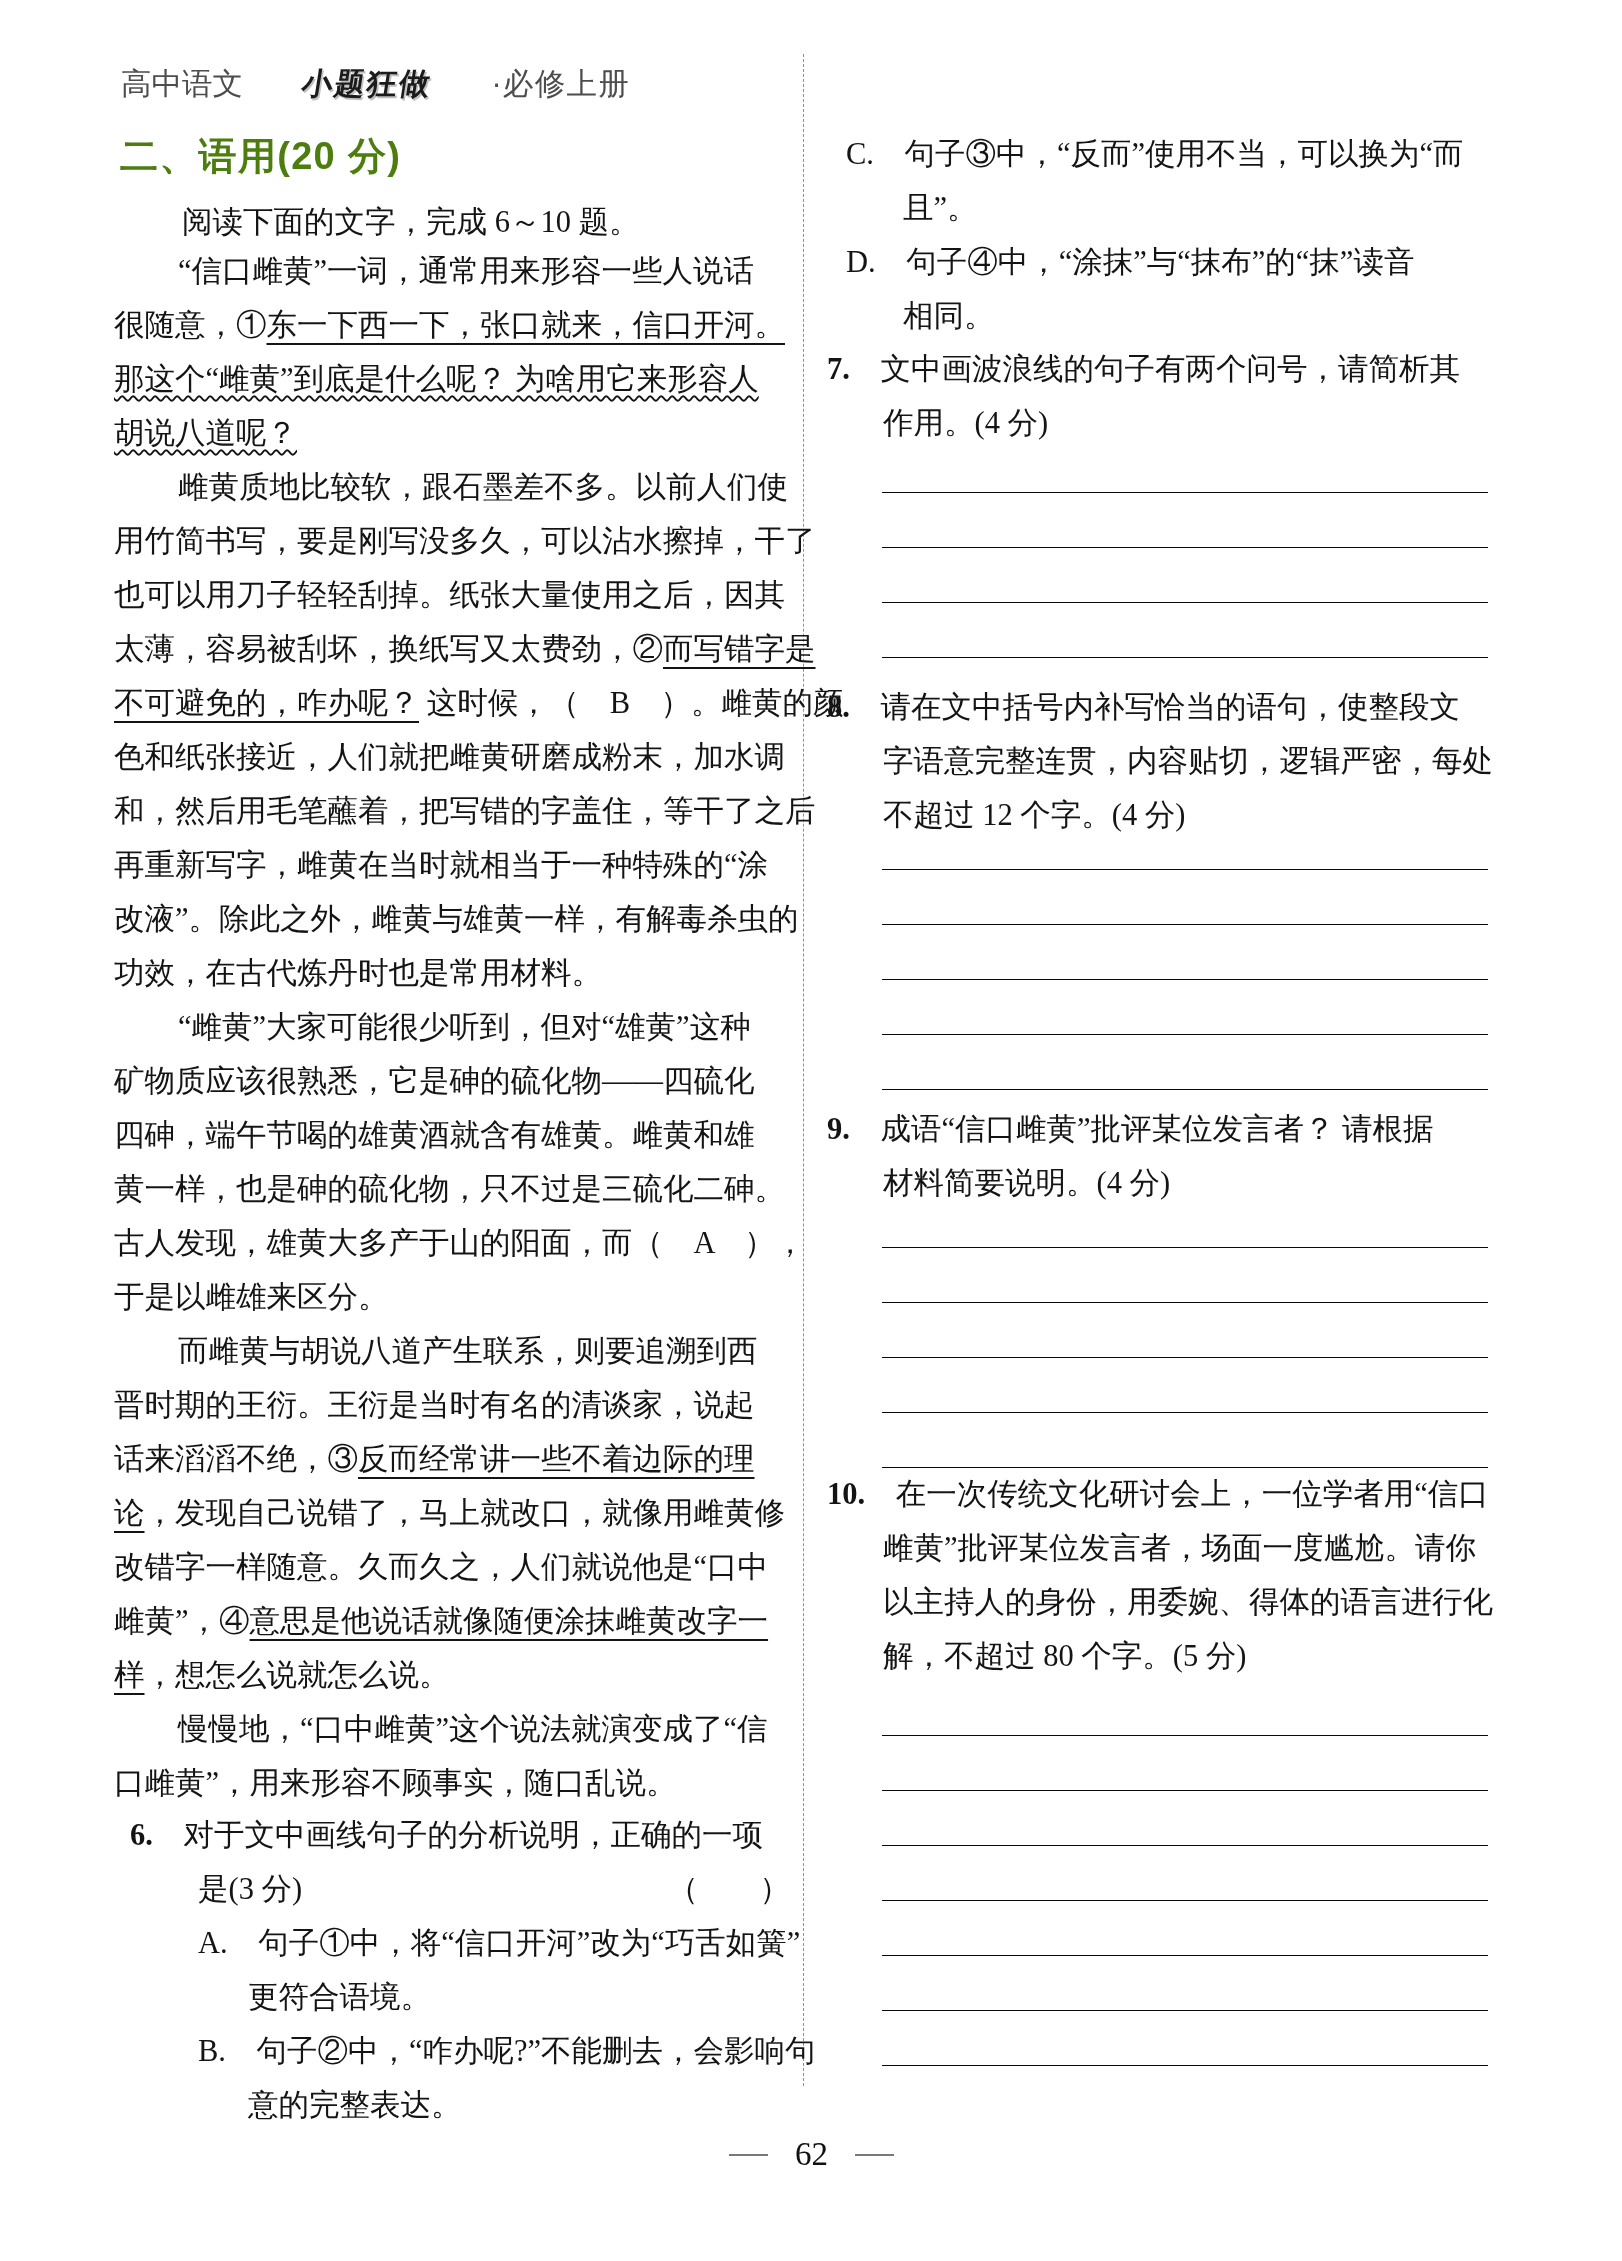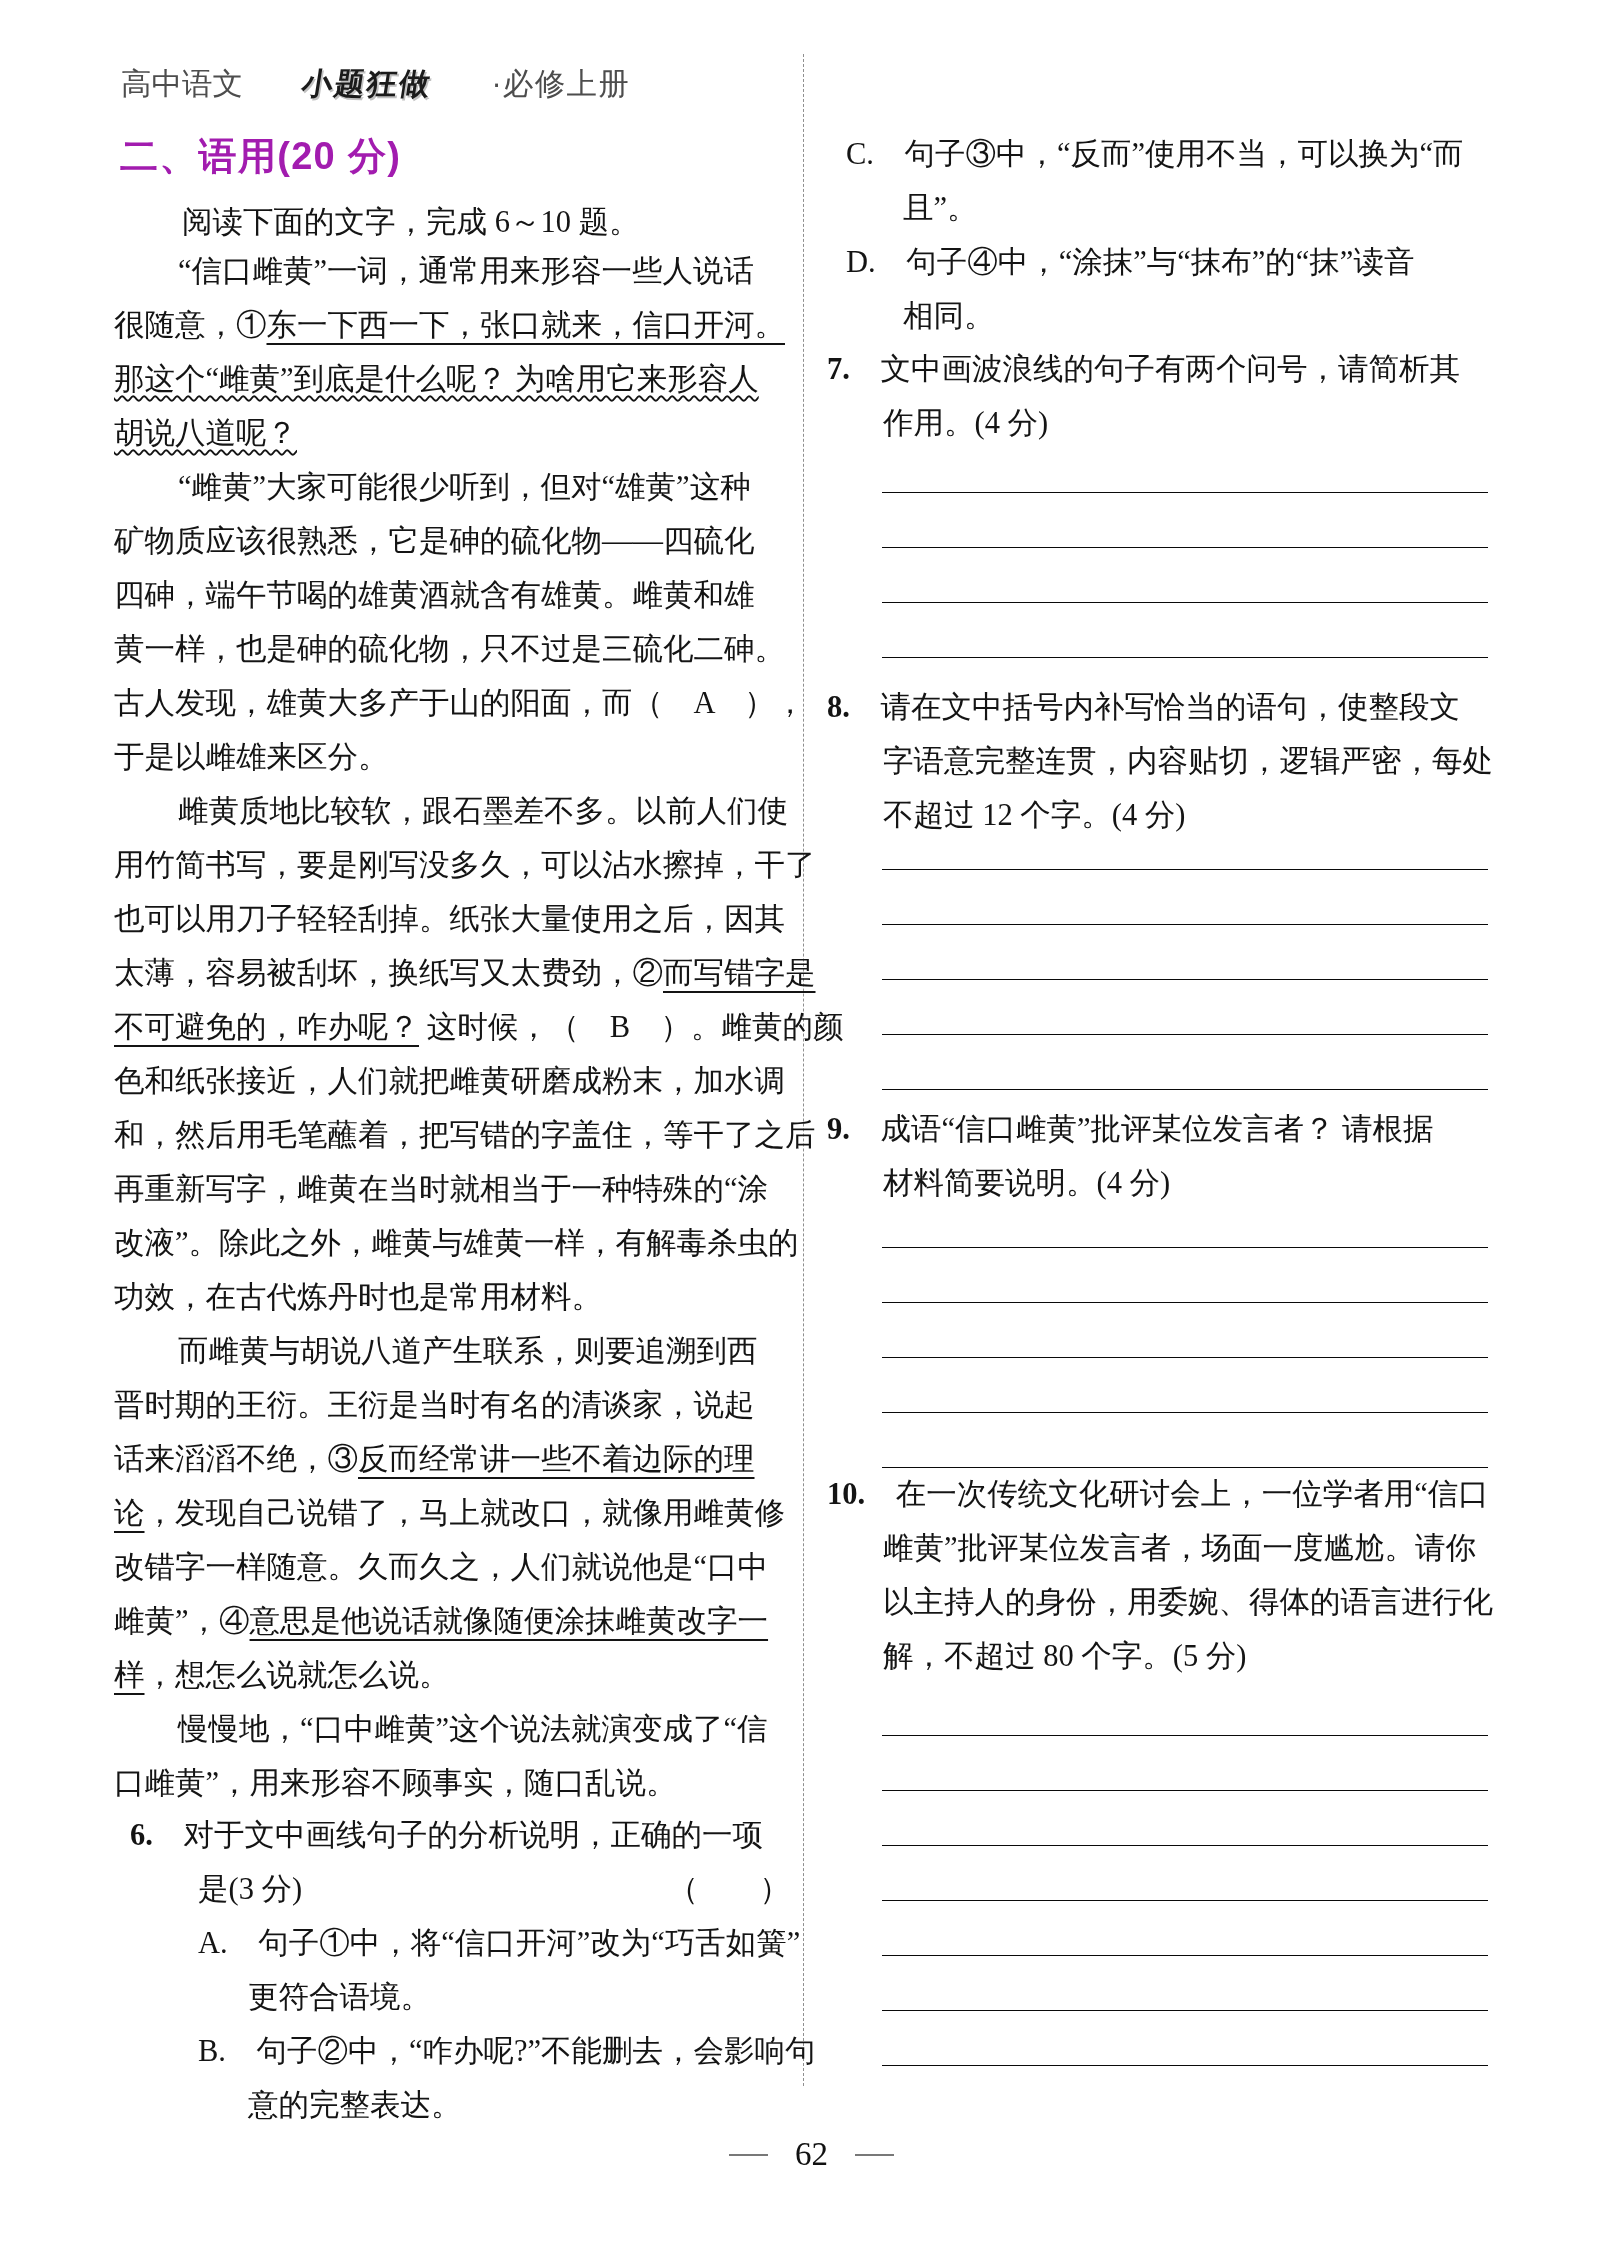--- a/index.html
+++ b/index.html
@@ -10,21 +10,21 @@
            border-left:1.9px dashed #8f8f8f;}
   
   .header{position:absolute;left:121px;top:62px;height:45px;display:flex;align-items:center;
           font-family:"Liberation Sans","DejaVu Sans",sans-serif;font-size:30.5px;color:#4d4d4d;gap:48px;}
   .header .brand{margin:0 11.4px;font-weight:900;color:#1b1b1b;transform:skewX(-9deg);
                  letter-spacing:1.9px;text-shadow:1.9px 1.9px 0 #c2c2c2;}
   .header .volume{letter-spacing:1.3px;}
   
   .section-title{position:absolute;left:120px;top:131px;margin:0;
                  font-family:"Liberation Sans","DejaVu Sans",sans-serif;
-                 font-size:38px;font-weight:800;color:#a21caf;letter-spacing:1.3px;}
+                 font-size:38px;font-weight:800;color:#4d7c0f;letter-spacing:1.3px;}
   .intro{position:absolute;left:182px;top:195px;height:54px;line-height:54px;font-size:30.5px;}
   
   .line{height:54px;line-height:54px;font-size:30.5px;white-space:nowrap;}
   .line.split{display:flex;justify-content:space-between;}
   .b{font-weight:bold;}
   .ul{text-decoration:underline;text-decoration-thickness:1.9px;text-underline-offset:8.3px;}
   .wavy{text-decoration:underline;text-decoration-style:wavy;text-decoration-thickness:1.6px;
         text-underline-offset:6.4px;}
   
   .left{position:absolute;left:114px;width:676px;}
@@ -64,38 +64,38 @@
   <div class="intro">阅读下面的文字，完成 6～10 题。</div>
 
   <div class="left" style="top:244px">
       <div>
         <div class="line ind-para"><span>“信口雌黄”一词，通常用来形容一些人说话</span></div>
         <div class="line"><span>很随意，①</span><span class="ul">东一下西一下，张口就来，信口开河。</span></div>
         <div class="line"><span class="wavy">那这个“雌黄”到底是什么呢？ 为啥用它来形容人</span></div>
         <div class="line"><span class="wavy">胡说八道呢？</span></div>
       </div>
       <div>
-        <div class="line ind-para"><span>“雌黄”大家可能很少听到，但对“雄黄”这种</span></div>
-        <div class="line"><span>矿物质应该很熟悉，它是砷的硫化物——四硫化</span></div>
-        <div class="line"><span>四砷，端午节喝的雄黄酒就含有雄黄。雌黄和雄</span></div>
-        <div class="line"><span>黄一样，也是砷的硫化物，只不过是三硫化二砷。</span></div>
-        <div class="line"><span>古人发现，雄黄大多产于山的阳面，而（　A　），</span></div>
-        <div class="line"><span>于是以雌雄来区分。</span></div>
-      </div>
-      <div>
         <div class="line ind-para"><span>雌黄质地比较软，跟石墨差不多。以前人们使</span></div>
         <div class="line"><span>用竹简书写，要是刚写没多久，可以沾水擦掉，干了</span></div>
         <div class="line"><span>也可以用刀子轻轻刮掉。纸张大量使用之后，因其</span></div>
         <div class="line"><span>太薄，容易被刮坏，换纸写又太费劲，②</span><span class="ul">而写错字是</span></div>
         <div class="line"><span class="ul">不可避免的，咋办呢？</span><span> 这时候，（　B　）。雌黄的颜</span></div>
         <div class="line"><span>色和纸张接近，人们就把雌黄研磨成粉末，加水调</span></div>
         <div class="line"><span>和，然后用毛笔蘸着，把写错的字盖住，等干了之后</span></div>
         <div class="line"><span>再重新写字，雌黄在当时就相当于一种特殊的“涂</span></div>
         <div class="line"><span>改液”。除此之外，雌黄与雄黄一样，有解毒杀虫的</span></div>
         <div class="line"><span>功效，在古代炼丹时也是常用材料。</span></div>
+      </div>
+      <div>
+        <div class="line ind-para"><span>“雌黄”大家可能很少听到，但对“雄黄”这种</span></div>
+        <div class="line"><span>矿物质应该很熟悉，它是砷的硫化物——四硫化</span></div>
+        <div class="line"><span>四砷，端午节喝的雄黄酒就含有雄黄。雌黄和雄</span></div>
+        <div class="line"><span>黄一样，也是砷的硫化物，只不过是三硫化二砷。</span></div>
+        <div class="line"><span>古人发现，雄黄大多产于山的阳面，而（　A　），</span></div>
+        <div class="line"><span>于是以雌雄来区分。</span></div>
       </div>
       <div>
         <div class="line ind-para"><span>而雌黄与胡说八道产生联系，则要追溯到西</span></div>
         <div class="line"><span>晋时期的王衍。王衍是当时有名的清谈家，说起</span></div>
         <div class="line"><span>话来滔滔不绝，③</span><span class="ul">反而经常讲一些不着边际的理</span></div>
         <div class="line"><span class="ul">论</span><span>，发现自己说错了，马上就改口，就像用雌黄修</span></div>
         <div class="line"><span>改错字一样随意。久而久之，人们就说他是“口中</span></div>
         <div class="line"><span>雌黄”，④</span><span class="ul">意思是他说话就像随便涂抹雌黄改字一</span></div>
         <div class="line"><span class="ul">样</span><span>，想怎么说就怎么说。</span></div>
       </div>

